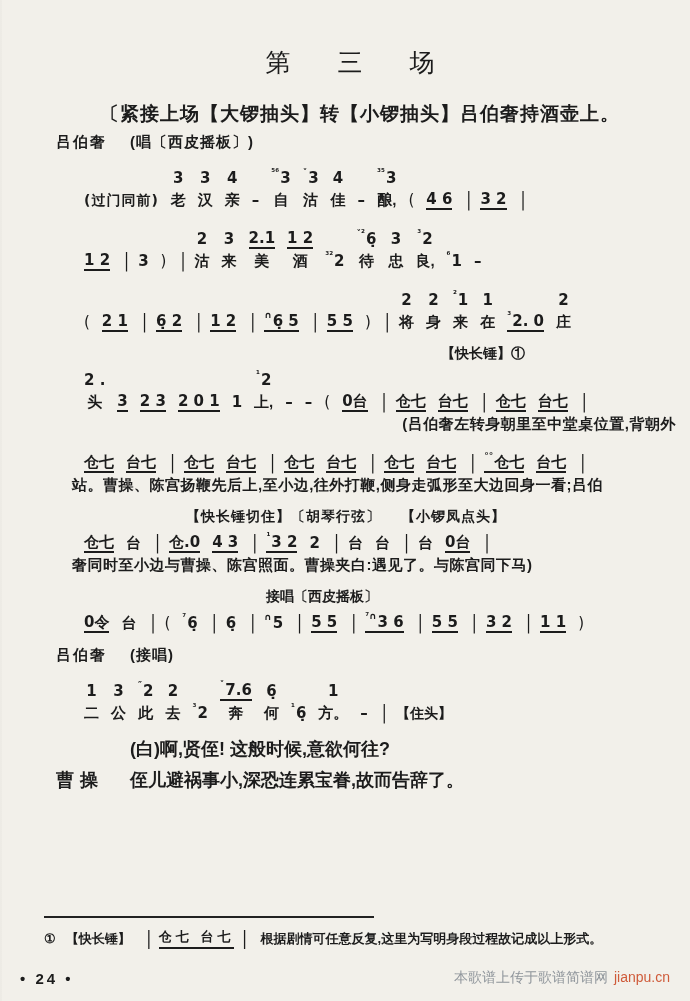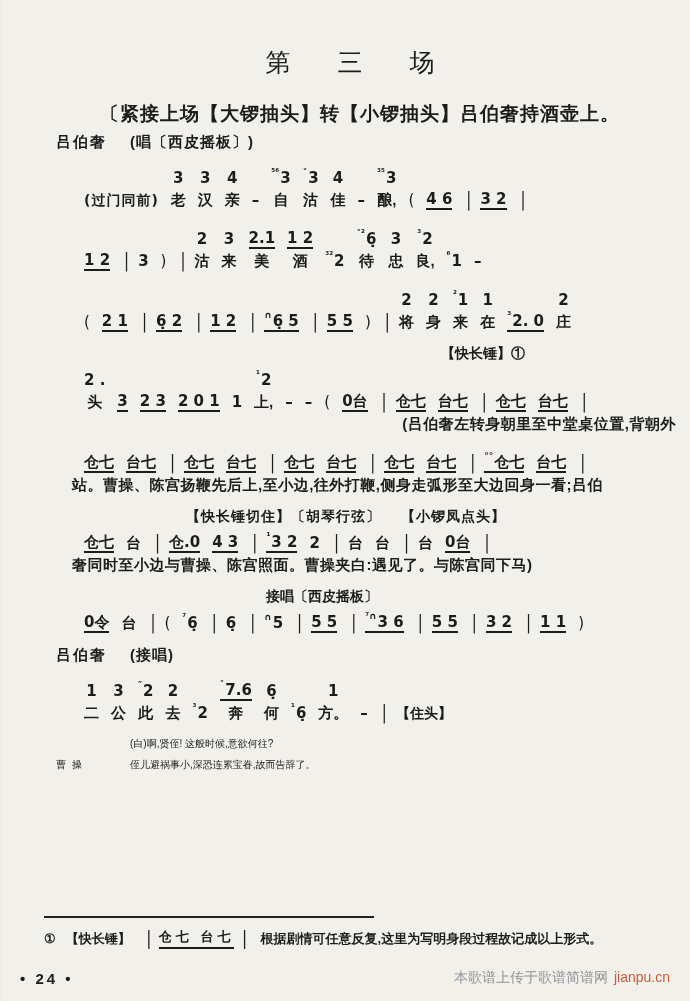--- a/index.html
+++ b/index.html
@@ -46,21 +46,21 @@
   .tok .gr{font-size:9px;vertical-align:8px;margin-right:1px;font-weight:700;}
   .tok .ly{font-size:15px;font-weight:700;margin-top:3px;white-space:nowrap;}
   .tok.bar{margin:0 9px 0 2px;}
   .tok.bar .n{font-weight:400;transform:scaleY(1.25);}
   .tok.pre .n{font-size:14px;letter-spacing:1px;}
   .tok.tag .n{font-size:14px;}
   .tok.paren .n{font-weight:400;}
   .sys-text{font-size:15px;font-weight:700;margin:3px 0 0 16px;letter-spacing:0.5px;white-space:nowrap;}
   .system:nth-child(4) .sys-text{text-align:right;margin-right:-20px;}
   .dialog{margin:14px 0 0 12px;}
-  .dialog-row{display:flex;font-size:10px;font-weight:400;margin-bottom:7px;}
+  .dialog-row{display:flex;font-size:18px;font-weight:700;margin-bottom:7px;}
   .dialog-speaker{width:74px;letter-spacing:6px;flex:none;}
   .footnote-area{position:absolute;left:44px;right:34px;bottom:52px;}
   .footnote-rule{border-top:2px solid #222;width:330px;margin-bottom:10px;}
   .footnote{display:flex;align-items:center;font-size:13px;font-weight:700;}
   .footnote .fn-num{margin-right:10px;}
   .footnote .fn-tag{margin-right:8px;}
   .footnote .fn-bar{font-size:16px;margin:0 8px;font-weight:400;transform:scaleY(1.3);}
   .footnote .fn-perc{border-bottom:2px solid #1c1c1c;letter-spacing:4px;padding-bottom:1px;}
   .footnote .fn-text{margin-left:6px;}
   .footer{position:absolute;left:20px;right:20px;bottom:14px;display:flex;justify-content:space-between;align-items:flex-end;}

